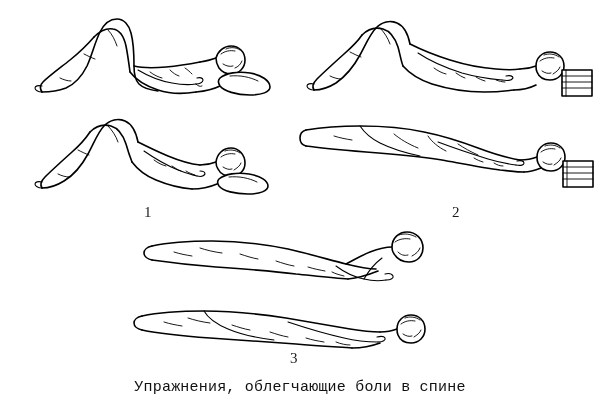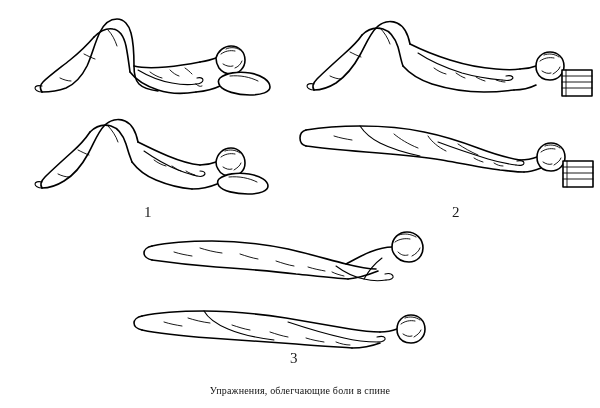--- a/index.html
+++ b/index.html
@@ -30,22 +30,22 @@
     font-size: 15px;
     color: #1a1a1a;
     font-weight: 400;
   }
   .caption {
     position: absolute;
     left: 0;
     right: 0;
     bottom: 12px;
     text-align: center;
-    font-family: Liberation Serif, serif;
-    font-size: 10px;
+    font-family: Liberation Mono, monospace;
+    font-size: 15px;
     color: #111111;
     letter-spacing: 0.2px;
   }
   .stroke {
     fill: none;
     stroke: #000000;
     stroke-width: 1.6;
     stroke-linecap: round;
     stroke-linejoin: round;
   }

